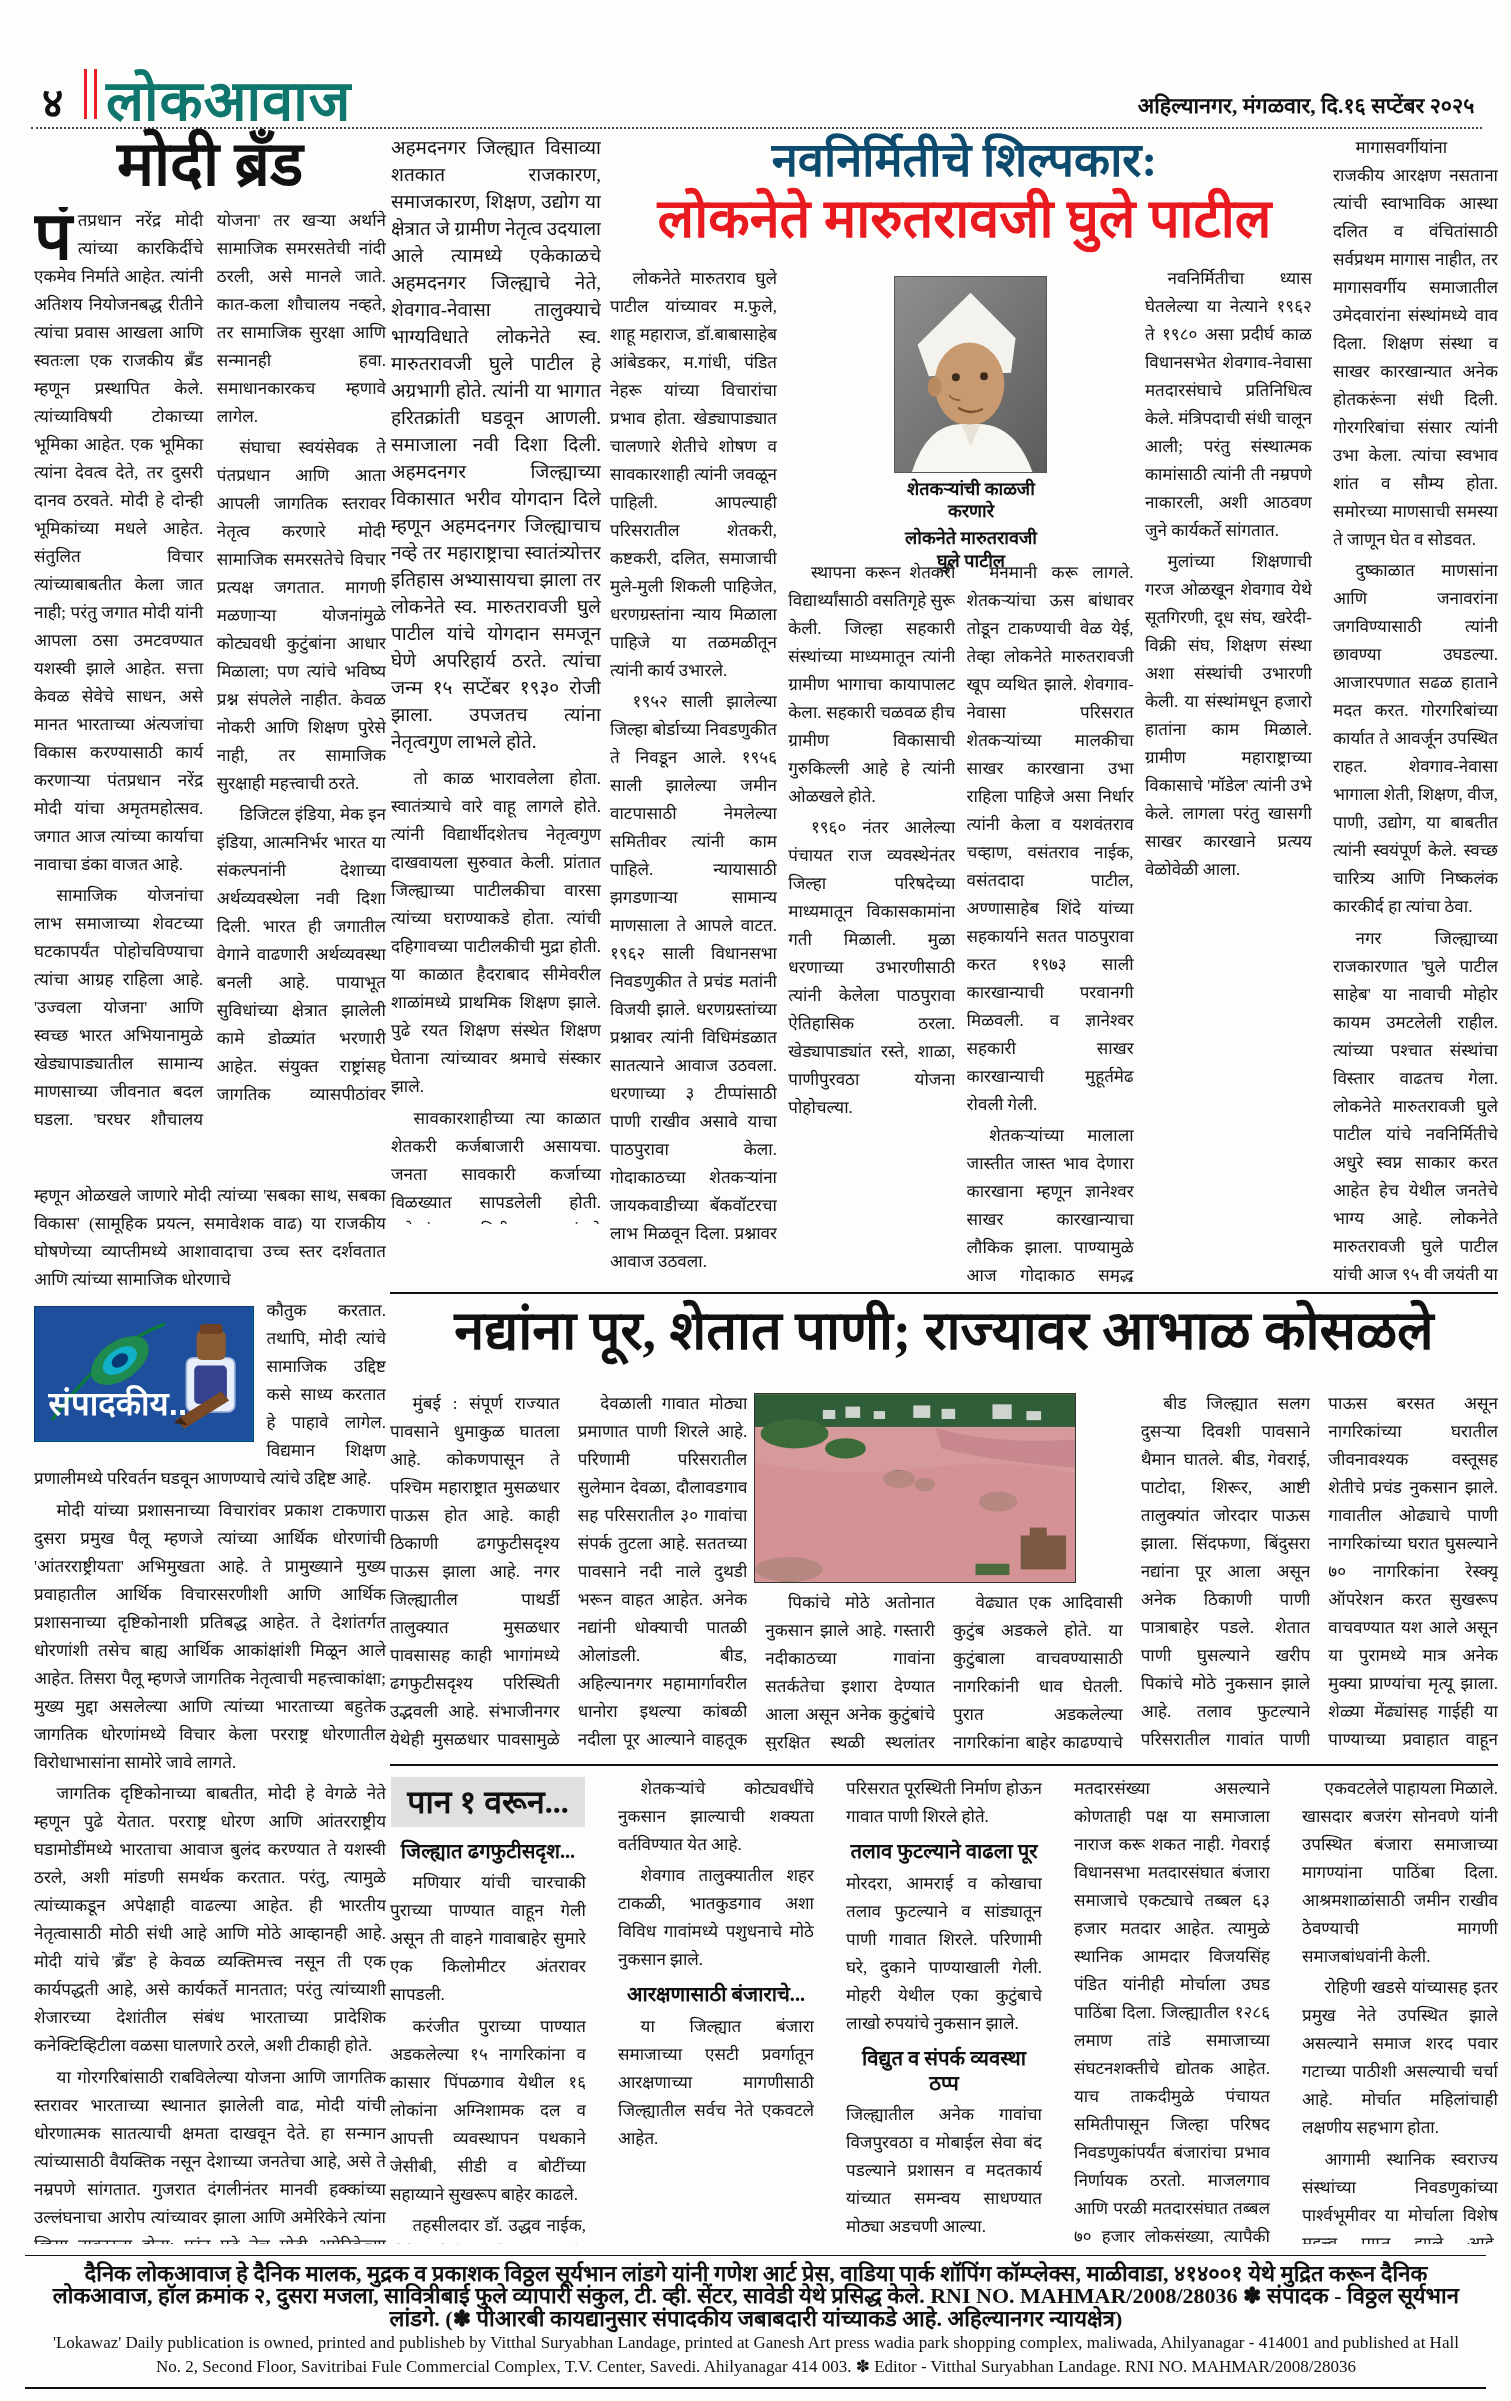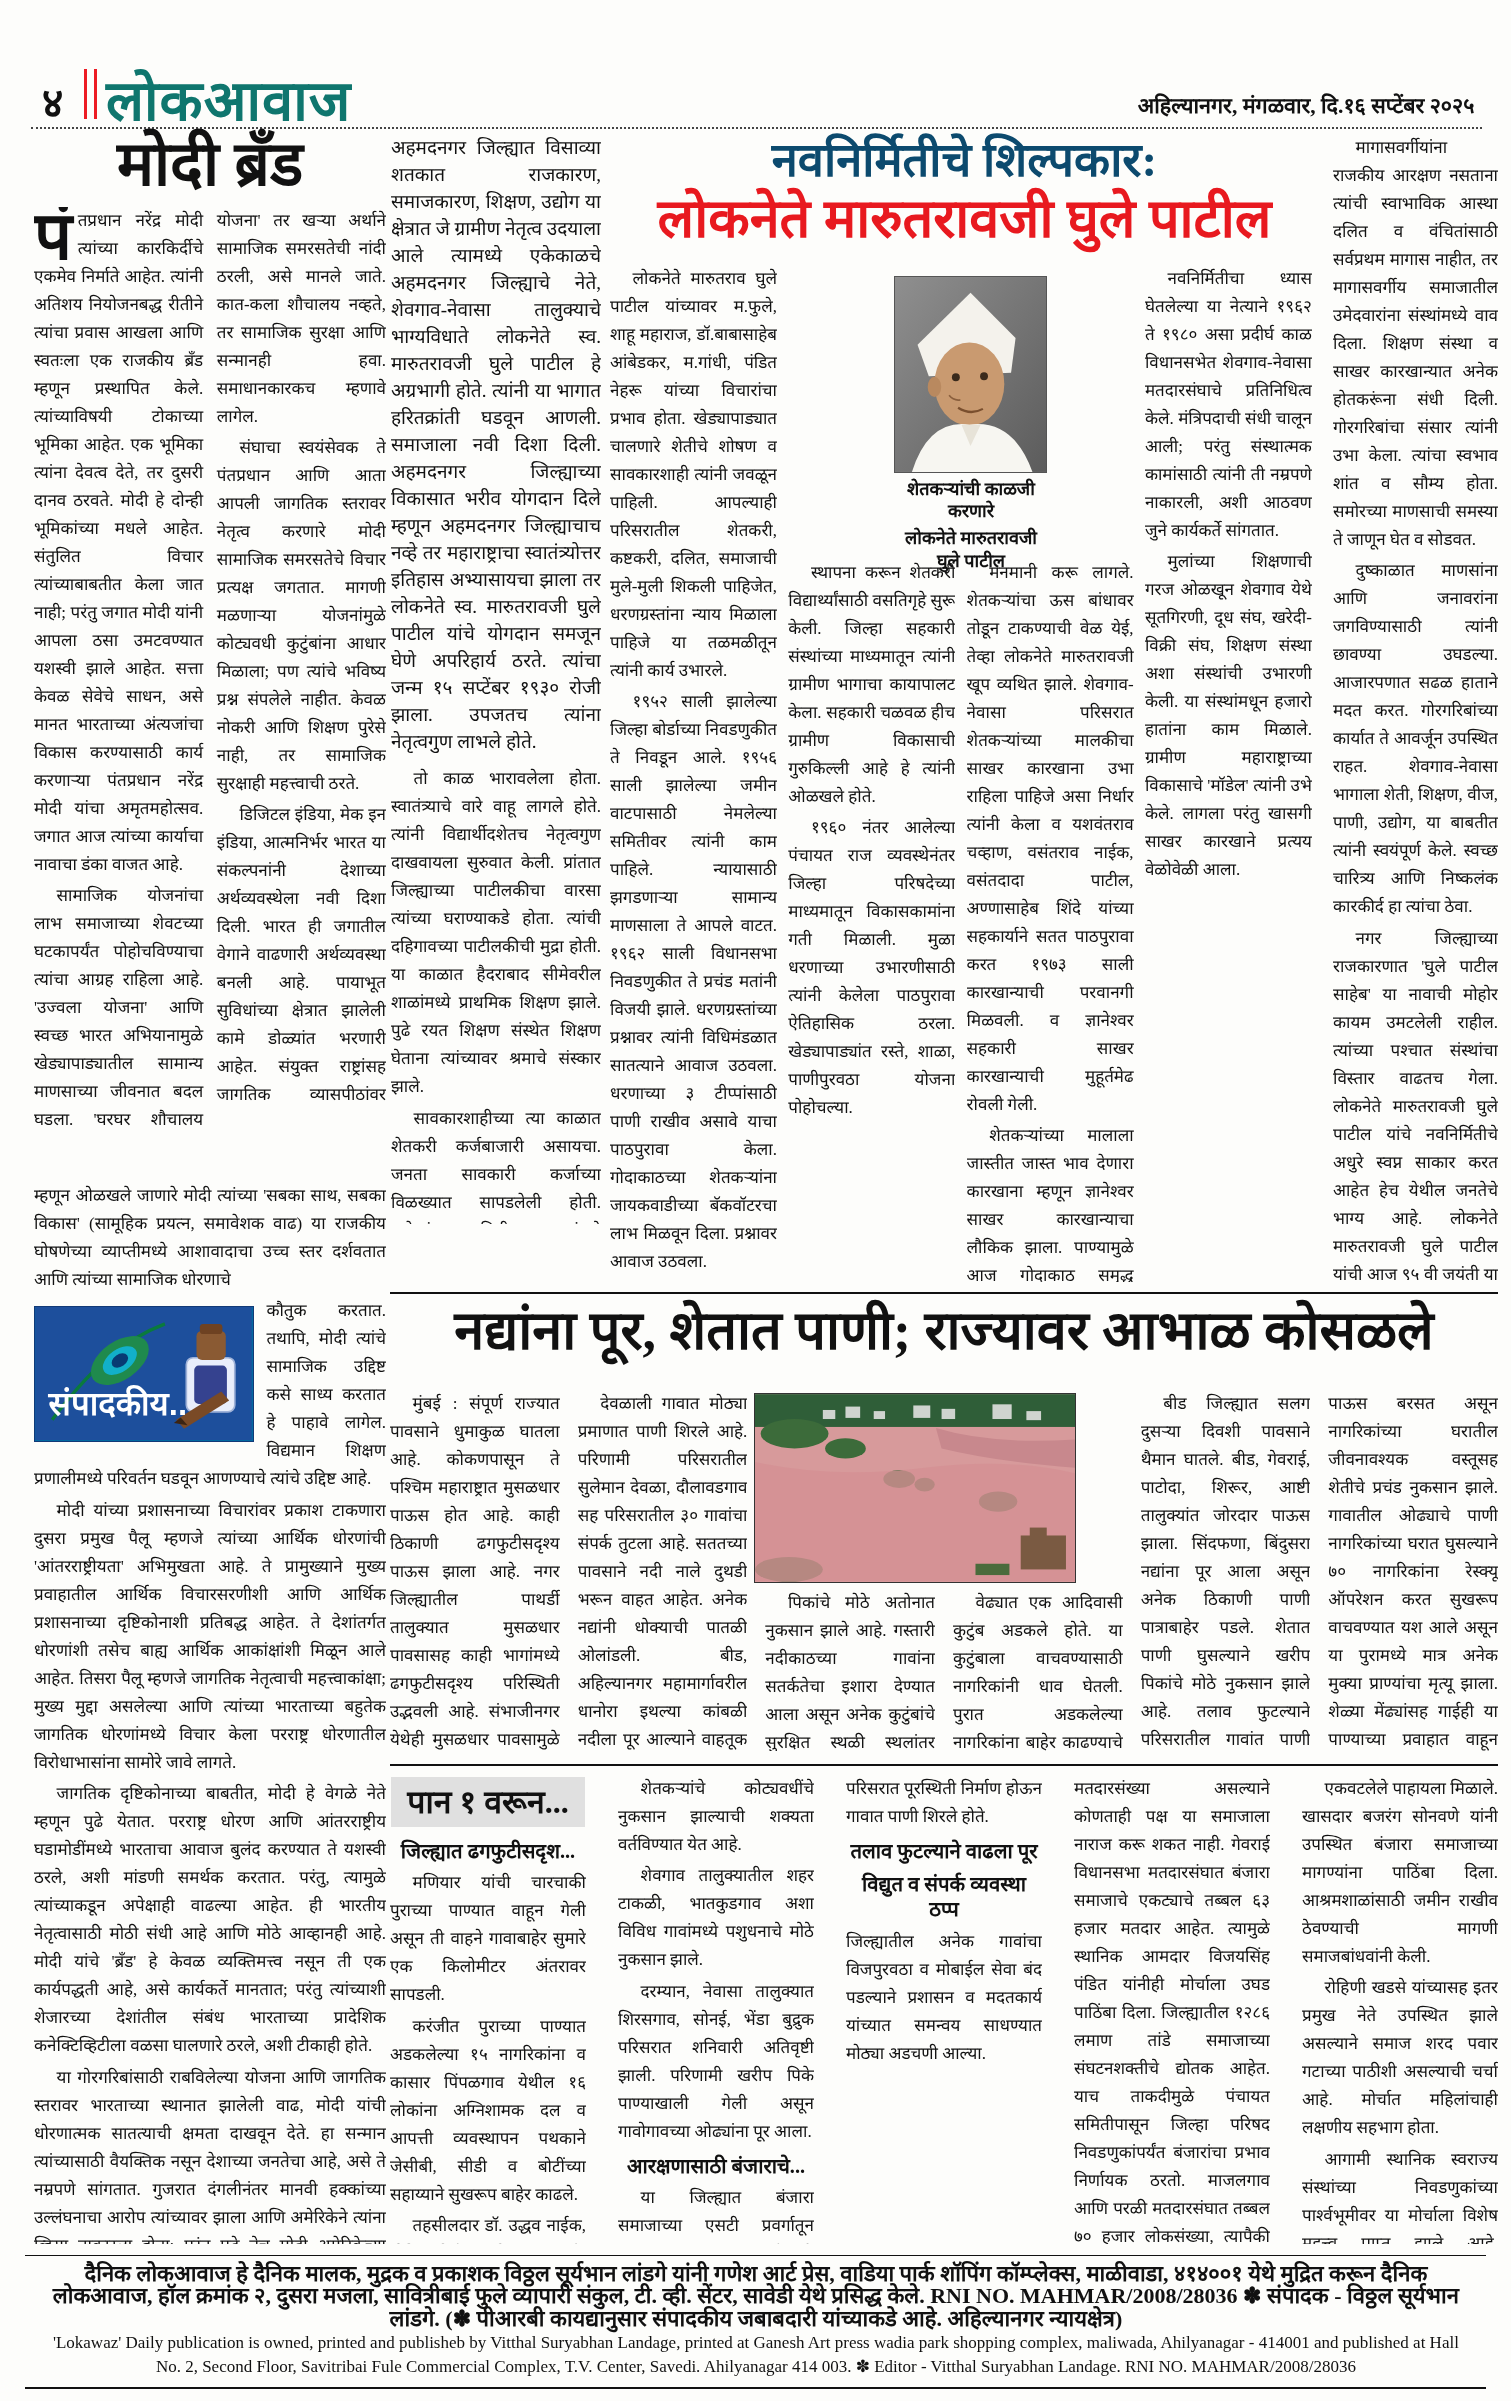--- a/index.html
+++ b/index.html
@@ -236,30 +236,30 @@
       <div>
           <p class="para">मणियार यांची चारचाकी पुराच्या पाण्यात वाहून गेली असून ती वाहने गावाबाहेर सुमारे एक किलोमीटर अंतरावर सापडली.</p>
           <p class="para">करंजीत पुराच्या पाण्यात अडकलेल्या १५ नागरिकांना व कासार पिंपळगाव येथील १६ लोकांना अग्निशामक दल व आपत्ती व्यवस्थापन पथकाने जेसीबी, सीडी व बोटींच्या सहाय्याने सुखरूप बाहेर काढले.</p>
           <p class="para">तहसीलदार डॉ. उद्धव नाईक, पोलिस निरीक्षक विलास पुजारी, अहिल्यानगर अग्निशमन दलाचे पथक, पोलीस व पंचायत समितीच्या अधिकारी-कर्मचाऱ्यांनी आपत्ती व्यवस्थापनाच्या जवानांनी नागरिकांना सुरक्षितस्थळी हलविले.</p>
         </div>
     </div>
     <div class="col">
       <div>
           <p class="para">शेतकऱ्यांचे कोट्यवधींचे नुकसान झाल्याची शक्यता वर्तविण्यात येत आहे.</p>
           <p class="para">शेवगाव तालुक्यातील शहर टाकळी, भातकुडगाव अशा विविध गावांमध्ये पशुधनाचे मोठे नुकसान झाले.</p>
-          <p class="para">दरम्यान, नेवासा तालुक्यात शिरसगाव, सोनई, भेंडा बुद्रुक परिसरात शनिवारी अतिवृष्टी झाली. परिणामी खरीप पिके पाण्याखाली गेली असून गावोगावच्या ओढ्यांना पूर आला.</p>
         </div>
       <div class="subhead">आरक्षणासाठी बंजाराचे...</div>
       <div>
           <p class="para">या जिल्ह्यात बंजारा समाजाच्या एसटी प्रवर्गातून आरक्षणाच्या मागणीसाठी जिल्ह्यातील सर्वच नेते एकवटले आहेत.</p>
         </div>
     </div>
     <div class="col">
       <p class="para noindent">परिसरात पूरस्थिती निर्माण होऊन गावात पाणी शिरले होते.</p>
       <div class="subhead">तलाव फुटल्याने वाढला पूर</div>
+      <p class="para noindent">मोरदरा, आमराई व कोखाचा तलाव फुटल्याने व सांड्यातून पाणी गावात शिरले. परिणामी घरे, दुकाने पाण्याखाली गेली. मोहरी येथील एका कुटुंबाचे लाखो रुपयांचे नुकसान झाले.</p>
       <div class="subhead">विद्युत व संपर्क व्यवस्था ठप्प</div>
       <p class="para noindent">जिल्ह्यातील अनेक गावांचा विजपुरवठा व मोबाईल सेवा बंद पडल्याने प्रशासन व मदतकार्य यांच्यात समन्वय साधण्यात मोठ्या अडचणी आल्या.</p>
     </div>
     <div class="col">
       <p class="para noindent">मतदारसंख्या असल्याने कोणताही पक्ष या समाजाला नाराज करू शकत नाही. गेवराई विधानसभा मतदारसंघात बंजारा समाजाचे एकट्याचे तब्बल ६३ हजार मतदार आहेत. त्यामुळे स्थानिक आमदार विजयसिंह पंडित यांनीही मोर्चाला उघड पाठिंबा दिला. जिल्ह्यातील १२८६ लमाण तांडे समाजाच्या संघटनशक्तीचे द्योतक आहेत. याच ताकदीमुळे पंचायत समितीपासून जिल्हा परिषद निवडणुकांपर्यंत बंजारांचा प्रभाव निर्णायक ठरतो. माजलगाव आणि परळी मतदारसंघात तब्बल ७० हजार लोकसंख्या, त्यापैकी ५० हजार मतदार असल्याने भाजप नेत्या पंकजा मुंडे स्वतः मोर्चात सहभागी झाल्या आहेत. बीड मतदारसंघात ३० हजार तर आष्टीत २० हजार लोकसंख्या आहे. त्यामुळे बंजारांना दुखावून कोणालाही राजकीय धक्का सहन करावा लागू शकतो. त्याचमुळे, मोर्चाला राजकीय नेत्यांनी आवर्जून उपस्थिती दर्शवली.</p>
 
     </div>
     <div class="col">
       <div>
           <p class="para">एकवटलेले पाहायला मिळाले. खासदार बजरंग सोनवणे यांनी उपस्थित बंजारा समाजाच्या मागण्यांना पाठिंबा दिला. आश्रमशाळांसाठी जमीन राखीव ठेवण्याची मागणी समाजबांधवांनी केली.</p>

